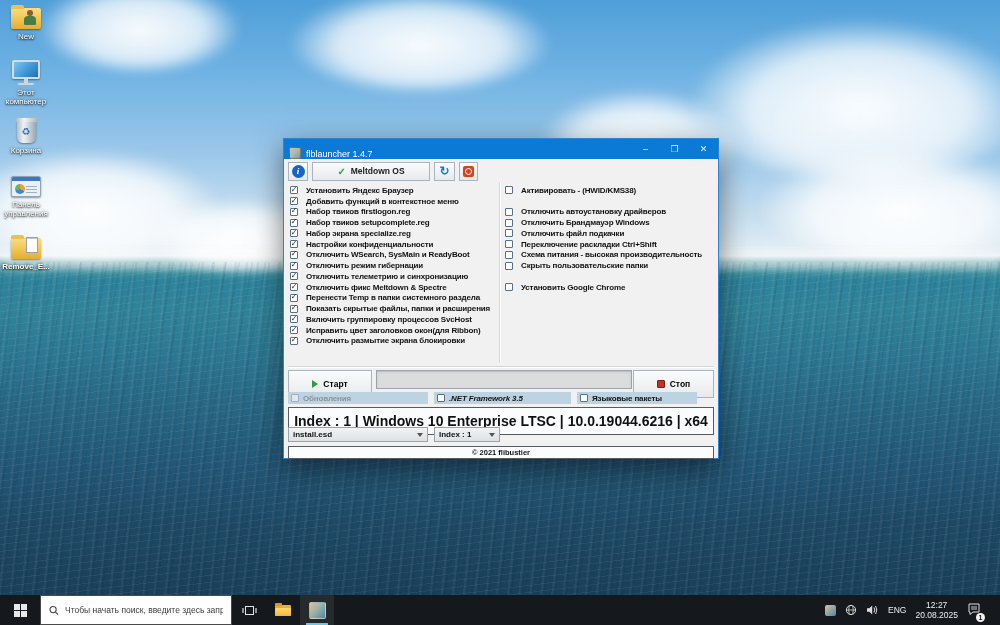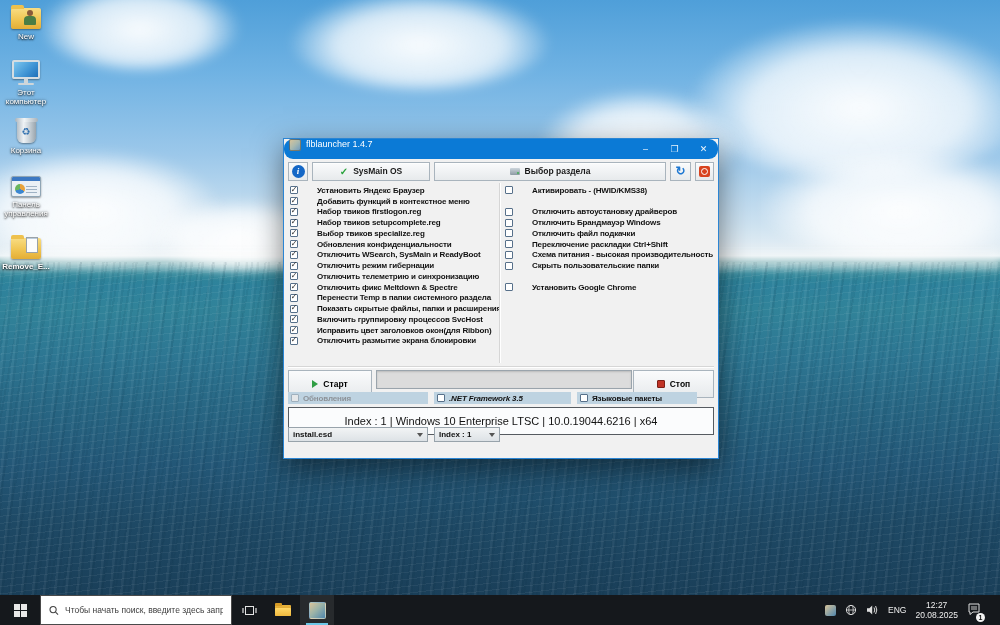--- a/index.html
+++ b/index.html
@@ -45,21 +45,21 @@
   .cpanel { position:relative; width:30px; height:21px; border:1px solid #8fa5b5; border-radius:2px; background:#eaf0f5; box-shadow:0 1px 2px rgba(0,0,0,.4); }
   .cpanel-top { position:absolute; top:0; left:0; right:0; height:4px; background:#3c78c2; border-radius:1px 1px 0 0; }
   .cpanel-pie { position:absolute; left:3px; top:7px; width:10px; height:10px; border-radius:50%;
     background:conic-gradient(#e7a33c 0 120deg,#3c87d0 120deg 250deg,#69b55e 250deg 360deg); }
   .cpanel-lines { position:absolute; right:3px; top:9px; width:11px; height:7px;
     background:repeating-linear-gradient(180deg,#9fb2c4 0 1px,transparent 1px 3px); }
 
   
   .window { position:absolute; left:283px; top:138px; width:436px; height:321px; background:#f1f1f1;
     border:1px solid #2b85d4; box-shadow:0 10px 28px rgba(0,0,0,.5); font-family:"Liberation Sans",sans-serif; }
-  .titlebar { position:absolute; top:0; left:0; right:0; height:20px; background:#0b7ad6; display:flex; align-items:flex-start; padding-left:5px;border-radius:9px; }
+  .titlebar { position:absolute; top:0; left:0; right:0; height:20px; background:#0b7ad6; display:flex; align-items:flex-end; padding-left:5px; }
   .title-icon { width:12px; height:12px; border-radius:2px; margin-right:5px;
     background:linear-gradient(135deg,#d6c49b 0%,#a8b9b0 50%,#6f9cc0 100%); border:1px solid rgba(0,0,0,.35); }
   .title-text { color:#fff; font-size:9px; flex:1; }
   .win-controls { display:flex; height:100%; }
   .win-btn { width:29px; height:100%; display:flex; align-items:center; justify-content:center; color:#eaf4fc; font-size:9px; }
 
   .toolbar { position:absolute; top:22px; left:4px; right:4px; height:20px; display:flex; align-items:center; gap:4px; }
   .tool-btn { height:19px; border:1px solid #a9b4bd; background:linear-gradient(180deg,#fafbfc,#e7eaec);
     display:flex; align-items:center; justify-content:center; gap:5px; font-size:8.5px; font-weight:bold; color:#1a1a1a; box-shadow:0 1px 0 rgba(255,255,255,.7) inset; }
   .info-btn { width:20px; height:19px; border:1px solid #a9b4bd; background:linear-gradient(180deg,#fafbfc,#e7eaec);
@@ -71,42 +71,42 @@
   .drive-ic::after { content:""; position:absolute; right:1px; bottom:1px; width:2px; height:2px; border-radius:50%; background:#3fae52; }
   .refresh-glyph { color:#1e78d2; font-size:12px; font-weight:bold; line-height:1; }
   .power-ic { width:11px; height:11px; border-radius:2px; background:#d8431f; position:relative; }
   .power-ic::after { content:""; position:absolute; inset:2px; border:1.5px solid #fff; border-radius:50%; }
 
   .check-col { position:absolute; top:46px; width:210px; display:flex; flex-direction:column; }
   .col-left { left:6px; }
   .col-right { left:221px; }
   .vdivider { position:absolute; top:44px; bottom:95px; left:215px; width:2px; border-left:1px solid #d6d6d6; border-right:1px solid #ffffff; }
   .hdivider { position:absolute; left:4px; right:4px; top:227px; height:2px; border-top:1px solid #d6d6d6; border-bottom:1px solid #ffffff; }
-  .chkrow { display:flex; align-items:center; gap:19px; height:10.75px; }
+  .chkrow { display:flex; align-items:center; gap:8px; height:10.75px; }
   .chkrow.spacer { visibility:hidden; }
   .cb { width:8px; height:8px; background:#fff; border:1px solid #57708a; border-radius:1px; flex:0 0 auto;
     display:flex; align-items:center; justify-content:center; }
   .cb.checked::after { content:"✓"; font-size:8px; line-height:1; color:#2b2b2b; margin-top:-1px; }
   .cblbl { font-size:8px; font-weight:bold; color:#111; white-space:nowrap; letter-spacing:-0.15px; }
 
   .action-row { position:absolute; top:231px; left:4px; right:4px; height:19px; }
   .act-btn { position:absolute; top:0; height:28px; border:1px solid #a9b4bd; background:linear-gradient(180deg,#fafbfc,#e7eaec);
     display:flex; align-items:center; justify-content:center; gap:5px; font-size:8.5px; font-weight:bold; }
   .start-ic { width:0; height:0; border-left:6px solid #2f9e44; border-top:4px solid transparent; border-bottom:4px solid transparent; }
   .stop-ic { width:8px; height:8px; background:#c03326; border:1px solid #7d1f16; border-radius:1px; }
   .progress { position:absolute; left:88px; width:256px; top:0; height:19px; background:#dcdcdc; border:1px solid #9aa4ac; box-shadow:inset 0 1px 2px rgba(0,0,0,.15); }
 
   .strip-row { position:absolute; top:253px; left:4px; right:4px; height:12px; }
   .strip { position:absolute; top:0; height:12px; background:#bed3e1; display:flex; align-items:center; gap:4px; padding:0 3px; }
   .strip .cblbl { font-size:8px; }
   .strip.disabled .cblbl { color:#8d9298; }
   .strip.disabled .cb { background:#e4e7e9; border-color:#9fb0bd; }
 
   .status-box { position:absolute; top:268px; left:4px; right:4px; height:28px; background:#fbfcfd; border:1px solid #565b60;
-    display:flex; align-items:center; justify-content:center; font-size:11px; font-weight:normal; color:#111; }
+    display:flex; align-items:center; justify-content:center; font-size:14px; font-weight:bold; color:#111; }
   .select-row { position:absolute; top:288px; left:4px; right:16px; height:15px; }
   .selectbox { position:absolute; top:0; height:15px; background:linear-gradient(180deg,#f2f4f5,#dde2e6); border:1px solid #98a3ab;
     display:flex; align-items:center; padding:0 4px; font-size:8px; font-weight:bold; color:#111; }
   .selectbox .chev { margin-left:auto; width:0; height:0; border-left:3px solid transparent; border-right:3px solid transparent; border-top:4px solid #555; }
   .footer-box { position:absolute; top:307px; left:4px; right:4px; height:13px; background:#fbfcfd; border:1px solid #565b60;
     display:flex; align-items:center; justify-content:center; font-size:7.5px; font-weight:bold; color:#111; }
 
   
   .taskbar { position:absolute; left:0; right:0; bottom:0; height:30px; background:#15181c; display:flex; align-items:stretch; }
   .tb-start { width:40px; display:flex; align-items:center; justify-content:center; }
@@ -195,25 +195,21 @@
         <span class="win-btn close">✕</span>
       </span>
     </div>
 
     <div class="toolbar">
       <span class="info-btn">
         <span class="info-circle">i</span>
       </span>
       <span class="tool-btn" style="width:118px;">
         <span class="check-glyph">✓</span>
-        <span>SysMain OS</span>
-      </span>
-      <span class="tool-btn" style="flex:1;">
-        <span class="drive-ic"></span>
-        <span>Выбор раздела</span>
+        <span>Meltdown OS</span>
       </span>
       <span class="tool-btn" style="width:21px;">
         <span class="refresh-glyph">↻</span>
       </span>
       <span class="tool-btn" style="width:19px;">
         <span class="power-ic"></span>
       </span>
     </div>
 
     <div class="check-col col-left">
@@ -229,25 +225,25 @@
         <div class="chkrow">
           <span class="cb checked"></span>
           <span class="cblbl">Набор твиков firstlogon.reg</span>
         </div>
         <div class="chkrow">
           <span class="cb checked"></span>
           <span class="cblbl">Набор твиков setupcomplete.reg</span>
         </div>
         <div class="chkrow">
           <span class="cb checked"></span>
-          <span class="cblbl">Выбор твиков specialize.reg</span>
-        </div>
-        <div class="chkrow">
-          <span class="cb checked"></span>
-          <span class="cblbl">Обновления конфиденциальности</span>
+          <span class="cblbl">Набор экрана specialize.reg</span>
+        </div>
+        <div class="chkrow">
+          <span class="cb checked"></span>
+          <span class="cblbl">Настройки конфиденциальности</span>
         </div>
         <div class="chkrow">
           <span class="cb checked"></span>
           <span class="cblbl">Отключить WSearch, SysMain и ReadyBoot</span>
         </div>
         <div class="chkrow">
           <span class="cb checked"></span>
           <span class="cblbl">Отключить режим гибернации</span>
         </div>
         <div class="chkrow">
@@ -360,20 +356,21 @@
       <span class="selectbox" style="left:0; width:140px;">
         <span>install.esd</span>
         <span class="chev"></span>
       </span>
       <span class="selectbox" style="left:146px; width:66px;">
         <span>Index : 1</span>
         <span class="chev"></span>
       </span>
     </div>
 
+    <div class="footer-box">© 2021 flibustier</div>
   </div>
 
   <div class="taskbar">
     <div class="tb-start">
       <span class="winlogo">
           <span></span>
           <span></span>
           <span></span>
           <span></span>
         </span>

